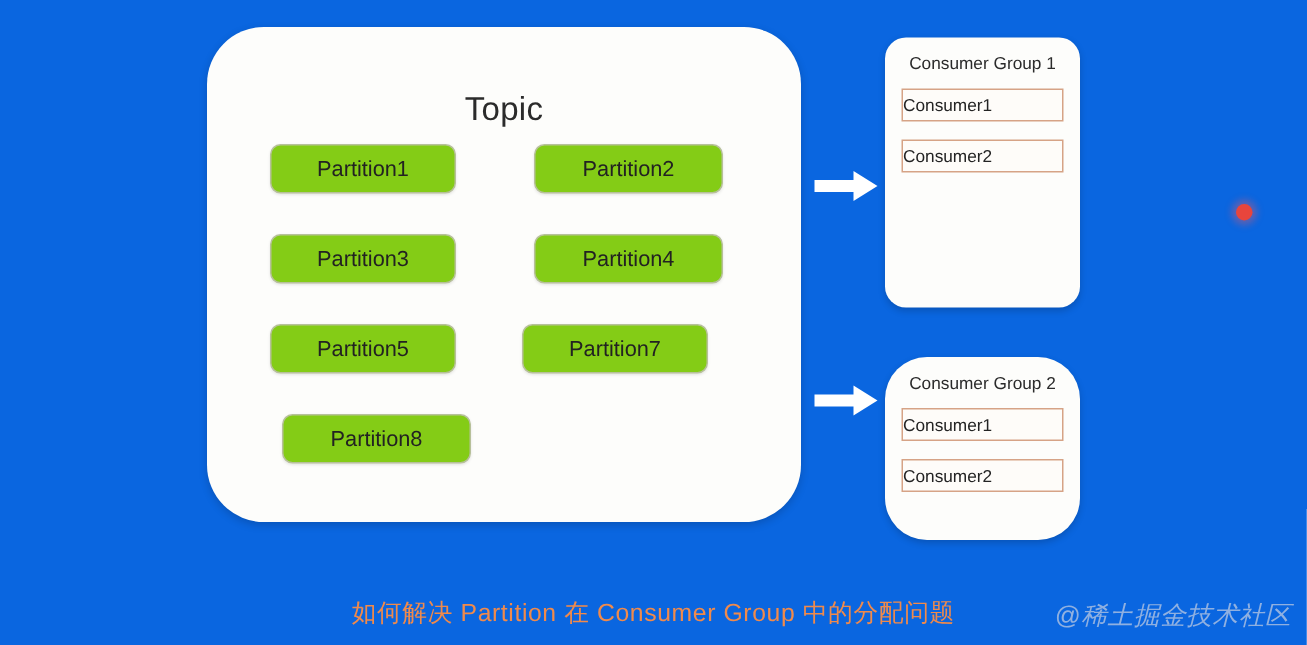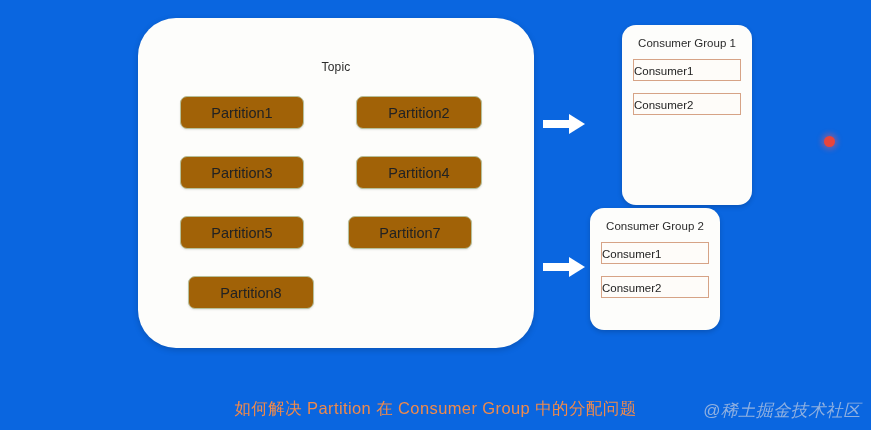--- a/index.html
+++ b/index.html
@@ -30,41 +30,41 @@
     background: #fdfdfb;
     border-radius: 38px;
     box-shadow: 0 2px 6px rgba(0,0,0,0.18);
   }
   #topic-title {
     position: absolute;
     top: 42px;
     left: 0;
     width: 100%;
     text-align: center;
-    font-size: 12px;
+    font-size: 22px;
     color: #2b2b2b;
     letter-spacing: 0.2px;
   }
   #partition-grid {
     position: absolute;
     top: 78px;
     left: 42px;
     width: 318px;
     display: grid;
     grid-template-columns: 124px 124px;
     column-gap: 44px;
     row-gap: 27px;
   }
   .partition-box {
     height: 33px;
     line-height: 33px;
     text-align: center;
     font-size: 14.5px;
     color: #222;
-    background: #a16207;
+    background: #84cc16;
     border: 1px solid #b7c09a;
     border-radius: 7px;
     box-shadow: 0 1px 2px rgba(0,0,0,0.10);
     box-sizing: border-box;
   }
   
   .partition-box.col-right {
     width: 126px;
     margin-left: 8px;
   }
@@ -96,22 +96,22 @@
   #arrow-to-group-1 { left: 543px; top: 114px; }
   #arrow-to-group-2 { left: 543px; top: 257px; }
 
   
   .group-card {
     position: absolute;
     background: #fdfdfb;
     border-radius: 14px;
     box-shadow: 0 2px 5px rgba(0,0,0,0.18);
   }
-  #consumer-group-1 { left: 590px; top: 25px; width: 130px; height: 180px; margin-left: 32px; }
-  #consumer-group-2 { left: 590px; top: 208px; width: 130px; height: 122px; }
+  #consumer-group-1 { left: 590px; top: 25px; width: 130px; height: 180px; }
+  #consumer-group-2 { left: 590px; top: 238px; width: 130px; height: 122px; border-radius: 28px; }
 
   .group-title {
     position: absolute;
     top: 12px;
     left: 0;
     width: 100%;
     text-align: center;
     font-size: 11.5px;
     color: #2b2b2b;
   }

